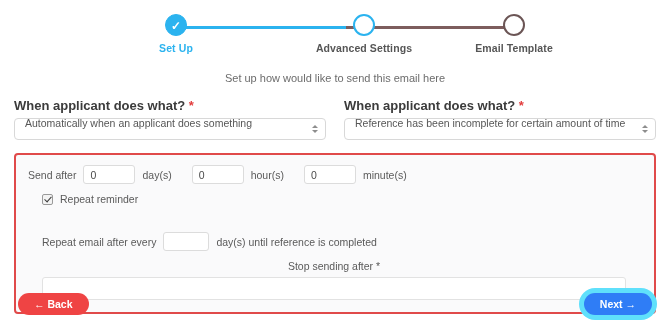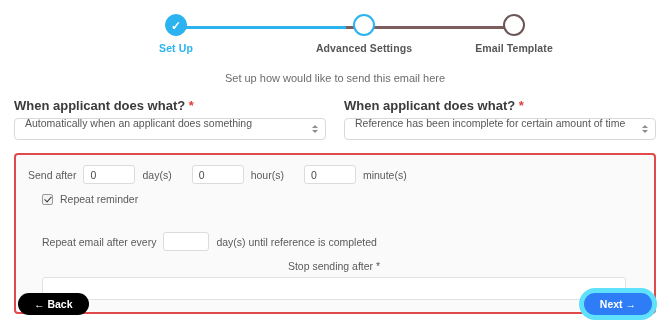--- a/index.html
+++ b/index.html
@@ -244,21 +244,21 @@
     border-radius: 13px;
     height: 22px;
     padding: 0 16px;
     font-family: "Liberation Sans", sans-serif;
     font-size: 10.5px;
     font-weight: bold;
     color: #ffffff;
     cursor: pointer;
     line-height: 22px;
   }
-  .btn-back { background: #000000; }
+  .btn-back { background: #ef4444; }
   .btn-next {
     background: #2f7df6;
     box-shadow: 0 0 0 5px #5fe0fb;
   }
 </style>
 </head>
 <body>
 
 <div class="stepper">
   <div class="stepper-track">

